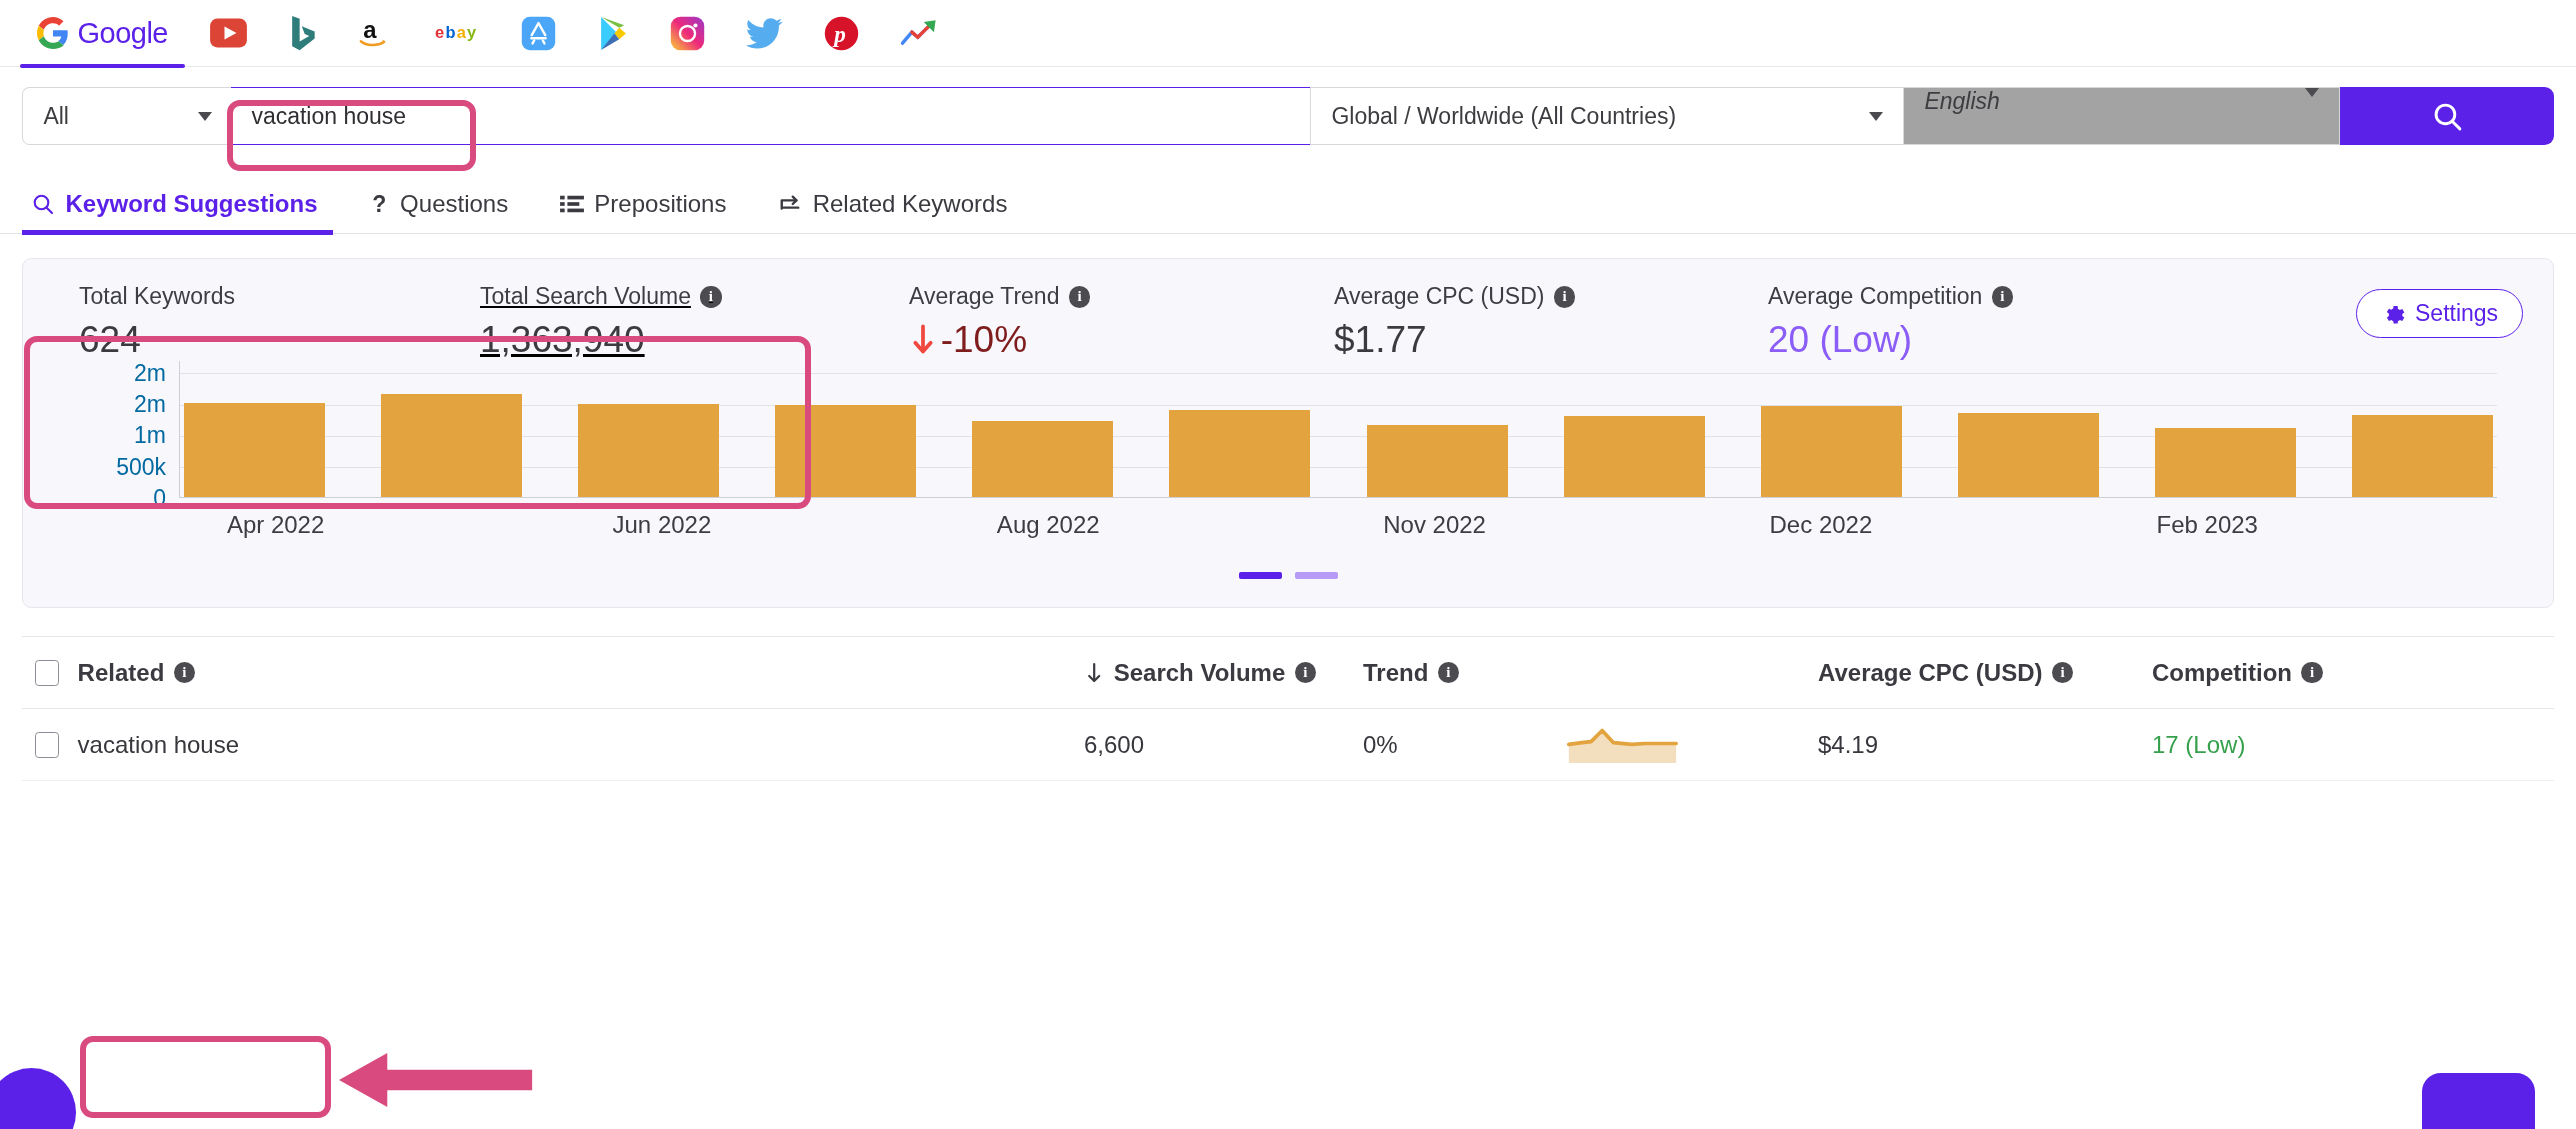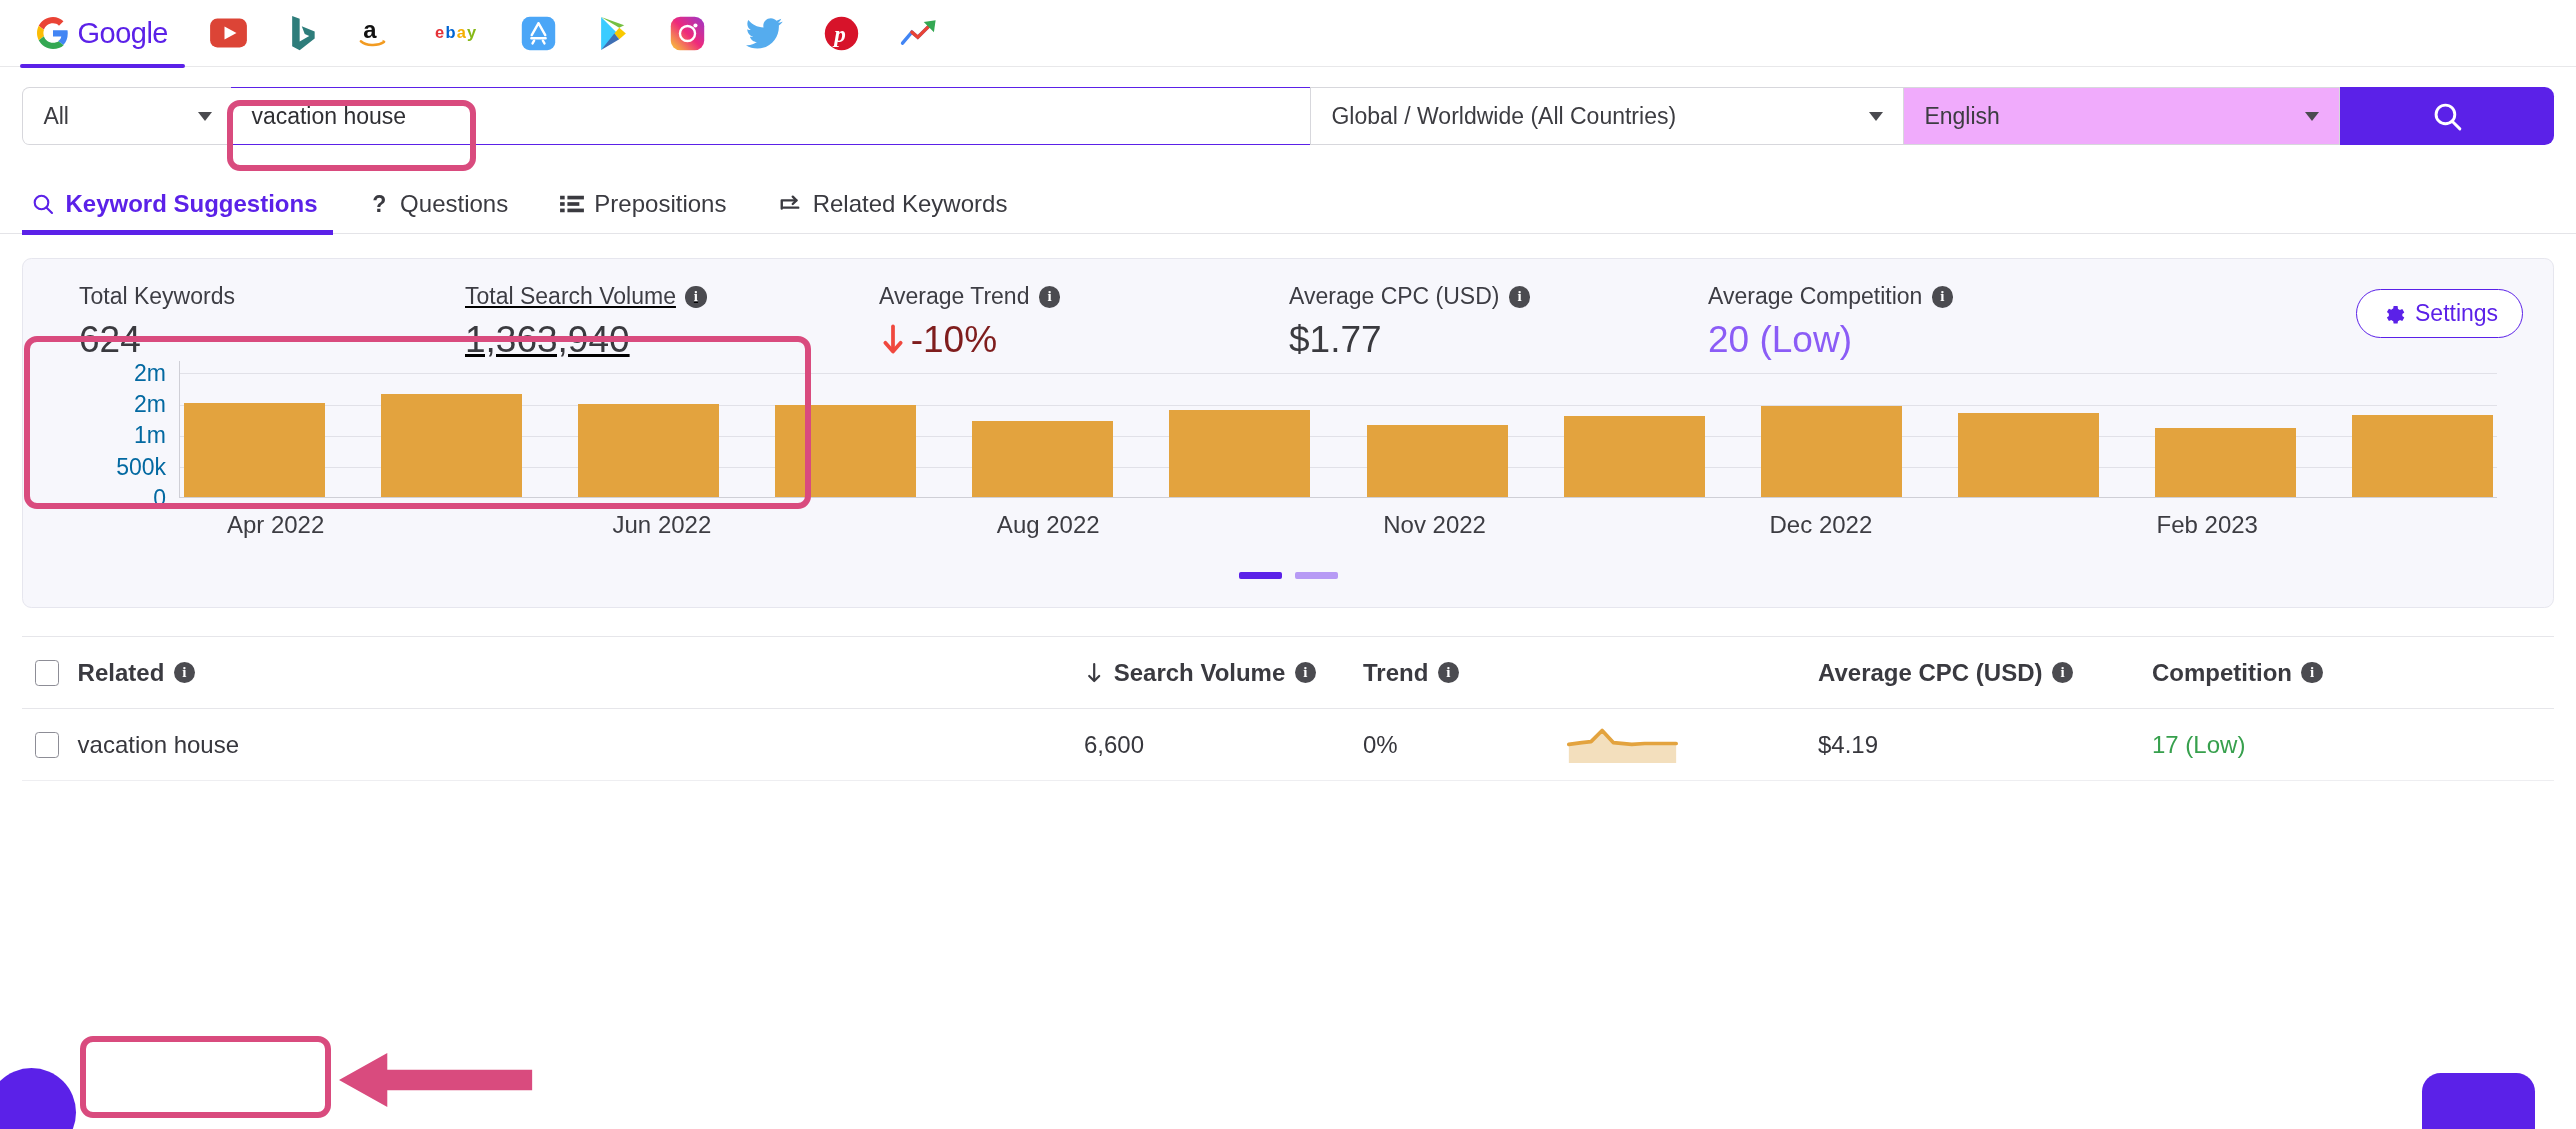--- a/index.html
+++ b/index.html
@@ -94,27 +94,27 @@
     font-size: 23px;
     color: #3c3c41;
     background: #fff;
     cursor: pointer;
   }
   .sel-lang {
     width: 436px;
     border: 1.9px solid #d7d7dc;
     border-left: none;
     display: flex;
-    align-items: center;
     justify-content: space-between;
     padding: 0 20.4px;
     font-size: 23px;
     color: #3c3c41;
-    background: #f0abfc;
-    cursor: pointer;
+    background: #a3a3a3;
+    cursor: pointer;
+    font-style: italic;
   }
   .caret {
     width: 0; height: 0;
     border-left: 7.4px solid transparent;
     border-right: 7.4px solid transparent;
     border-top: 9.3px solid #4a4a4f;
     margin-left: 9.3px;
   }
   .search-btn {
     width: 214px;
@@ -163,21 +163,21 @@
     margin: 24px 22px 0 22px;
     background: #f7f7fc;
     border: 1.9px solid #e6e6ee;
     border-radius: 9.3px;
     padding: 24px 28px 28px 28px;
     position: relative;
   }
   .metrics {
     display: flex;
     align-items: flex-start;
-    gap: 1px;
+    gap: 16px;
     position: relative;
   }
   .metric { padding-right: 9.3px; }
   .m-kw    { width: 413px; padding-left: 28px; }
   .m-vol   { width: 413px; text-decoration: underline; }
   .m-trend { width: 409px; }
   .m-cpc   { width: 418px; }
   .m-comp  { width: 520px; }
   .m-label {
     font-size: 23px;

